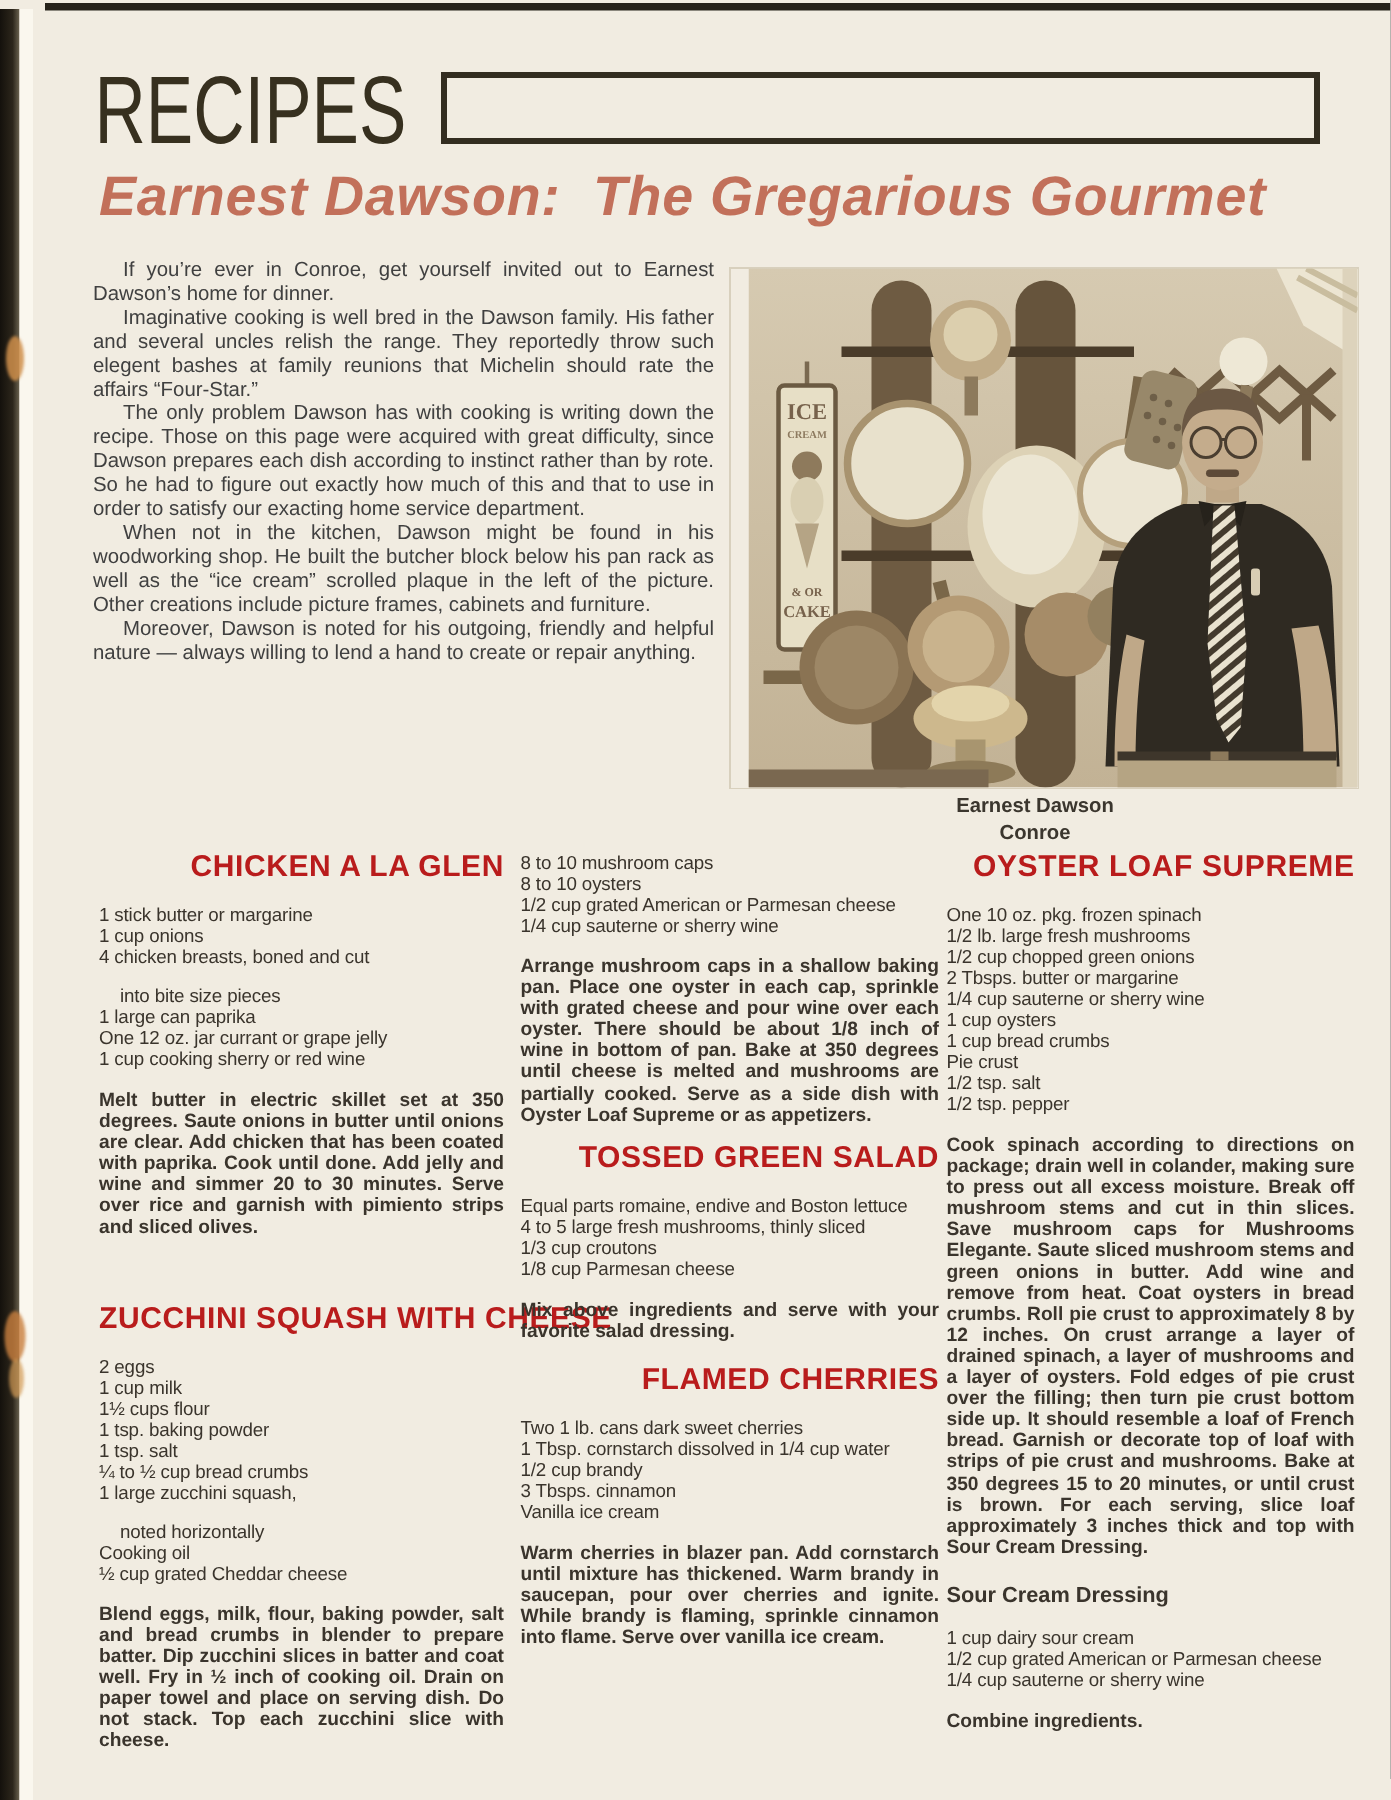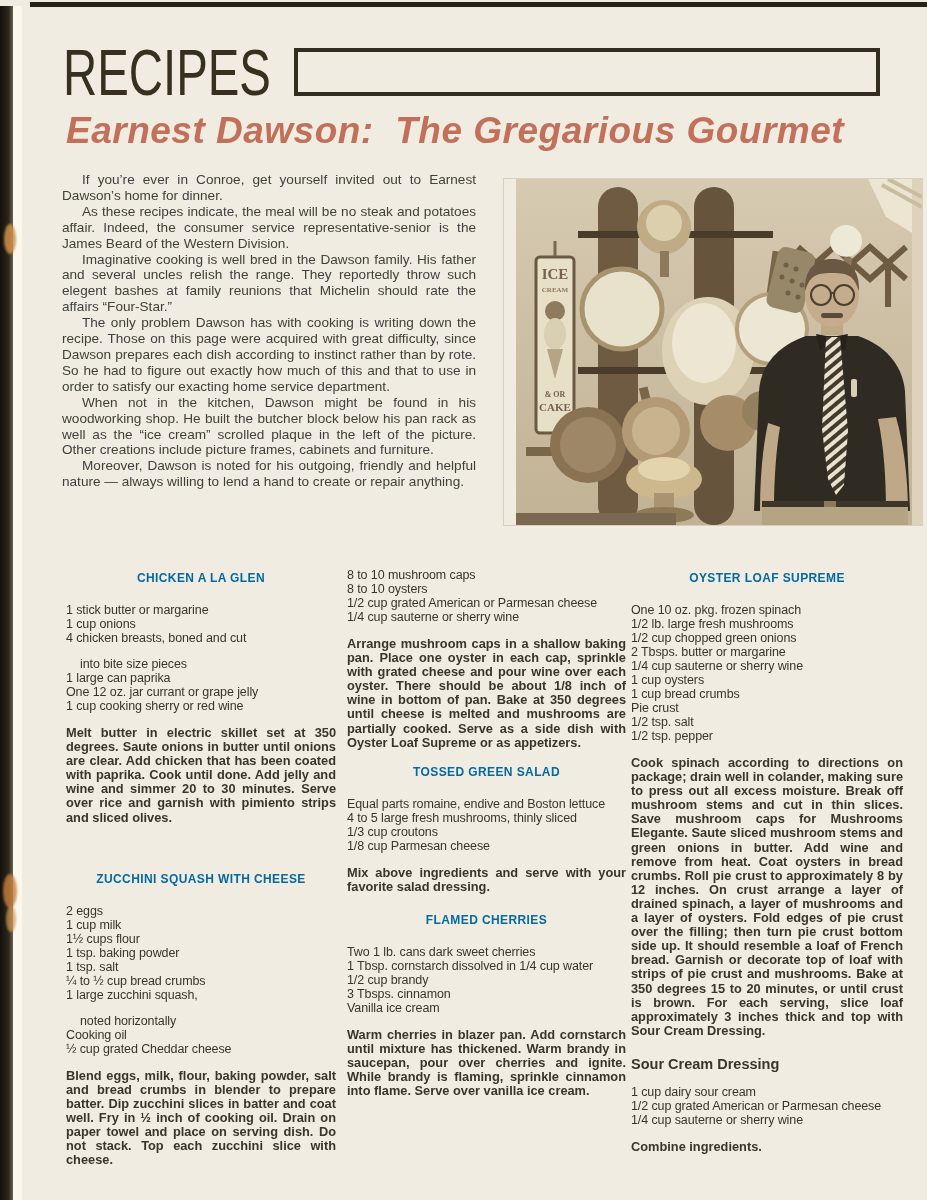--- a/index.html
+++ b/index.html
@@ -34,33 +34,33 @@
     font-size:37px;font-weight:bold;font-style:italic;color:#c2705a;
     letter-spacing:.5px;white-space:pre;
   }
 
   
   .intro{position:absolute;left:62px;top:172px;width:414px;
     font-size:13.6px;line-height:15.9px;text-align:justify;color:#404040;}
   .intro p{margin:0;text-indent:20px;}
 
   
-  .photo-wrap{position:absolute;left:504px;top:179px;width:406px;height:346px;
+  .photo-wrap{position:absolute;left:487px;top:179px;width:406px;height:346px;
     box-shadow:0 0 0 1px #d8d0bd;padding-left:12px;}
   .photo-caption{position:absolute;left:487px;top:528px;width:406px;text-align:center;
     font-weight:bold;font-size:13.5px;line-height:18px;color:#3b362e;}
 
   
   .col{position:absolute;top:568px;}
   .col1{left:66px;width:270px;}
   .col2{left:347px;width:279px;}
   .col3{left:631px;width:272px;}
   .recipe-title{
-    text-align:center;font-weight:bold;font-size:12px;letter-spacing:.4px;
-    color:#0369a1;margin:0 0 15px 0;line-height:20px;white-space:nowrap;
+    text-align:right;font-weight:bold;font-size:20px;letter-spacing:.4px;
+    color:#b91c1c;margin:0 0 15px 0;line-height:20px;white-space:nowrap;
   }
   .mt-z{margin-top:44px;}
   .mt-t{margin-top:12px;}
   .mt-f{margin-top:16px;}
   .ing{font-weight:normal;font-size:12.5px;line-height:14px;letter-spacing:-.1px;
     white-space:nowrap;color:#3a342c;}
   .ing.cont{padding-left:14px;margin-top:12px;}
   .recipe-body{font-weight:bold;font-size:12.8px;line-height:14.1px;text-align:justify;
     margin:13px 0 0 0;color:#3a342c;}
   .sub-title{font-weight:bold;font-size:14.5px;color:#3a342c;margin:18px 0 13px 0;}
@@ -77,21 +77,20 @@
   <div class="stain stain2"></div>
   <div class="stain stain3"></div>
 
   <div class="masthead-title">RECIPES</div>
   <div class="masthead-box"></div>
 
   <div class="headline">Earnest Dawson:  The Gregarious Gourmet</div>
 
   <div class="intro">
     <p>If you’re ever in Conroe, get yourself invited out to Earnest Dawson’s home for dinner.</p>
-    <p>As these recipes indicate, the meal will be no steak and potatoes affair. Indeed, the consumer service representative-senior is the James Beard of the Western Division.</p>
     <p>Imaginative cooking is well bred in the Dawson family. His father and several uncles relish the range. They reportedly throw such elegent bashes at family reunions that Michelin should rate the affairs “Four-Star.”</p>
     <p>The only problem Dawson has with cooking is writing down the recipe. Those on this page were acquired with great difficulty, since Dawson prepares each dish according to instinct rather than by rote. So he had to figure out exactly how much of this and that to use in order to satisfy our exacting home service department.</p>
     <p>When not in the kitchen, Dawson might be found in his woodworking shop. He built the butcher block below his pan rack as well as the “ice cream” scrolled plaque in the left of the picture. Other creations include picture frames, cabinets and furniture.</p>
     <p>Moreover, Dawson is noted for his outgoing, friendly and helpful nature — always willing to lend a hand to create or repair anything.</p>
   </div>
 
   <div class="photo-wrap">
     <svg width="406" height="346" viewBox="0 0 406 346">
       <defs>
         <linearGradient id="wall" x1="0" y1="0" x2="0" y2="1">
@@ -199,20 +198,24 @@
         <polygon points="300,155 316,158 304,172" fill="#26221b"></polygon>
         <polygon points="332,155 316,158 328,172" fill="#26221b"></polygon>
         <path d="M310,158 L324,158 L332,252 L328,306 L320,316 L312,300 L306,250 Z" fill="url(#tiestripe)"></path>
         <rect x="335" y="200" width="6" height="18" rx="2" fill="#d8cdb4"></rect>
         <rect x="246" y="326" width="146" height="20" fill="#b5a483"></rect>
         <rect x="246" y="322" width="146" height="6" fill="#3e362b"></rect>
         <rect x="308" y="322" width="12" height="6" fill="#8d7a5c"></rect>
       </g>
     </svg>
   </div>
+  <div class="photo-caption">
+    <div>Earnest Dawson</div>
+    <div>Conroe</div>
+  </div>
 
   <div class="col col1">
     <div>
       <h3 class="recipe-title">CHICKEN A LA GLEN</h3>
       <div>
         <div class="ing">1 stick butter or margarine</div>
         <div class="ing">1 cup onions</div>
         <div class="ing">4 chicken breasts, boned and cut</div>
         <div class="ing cont">into bite size pieces</div>
         <div class="ing">1 large can paprika</div>

